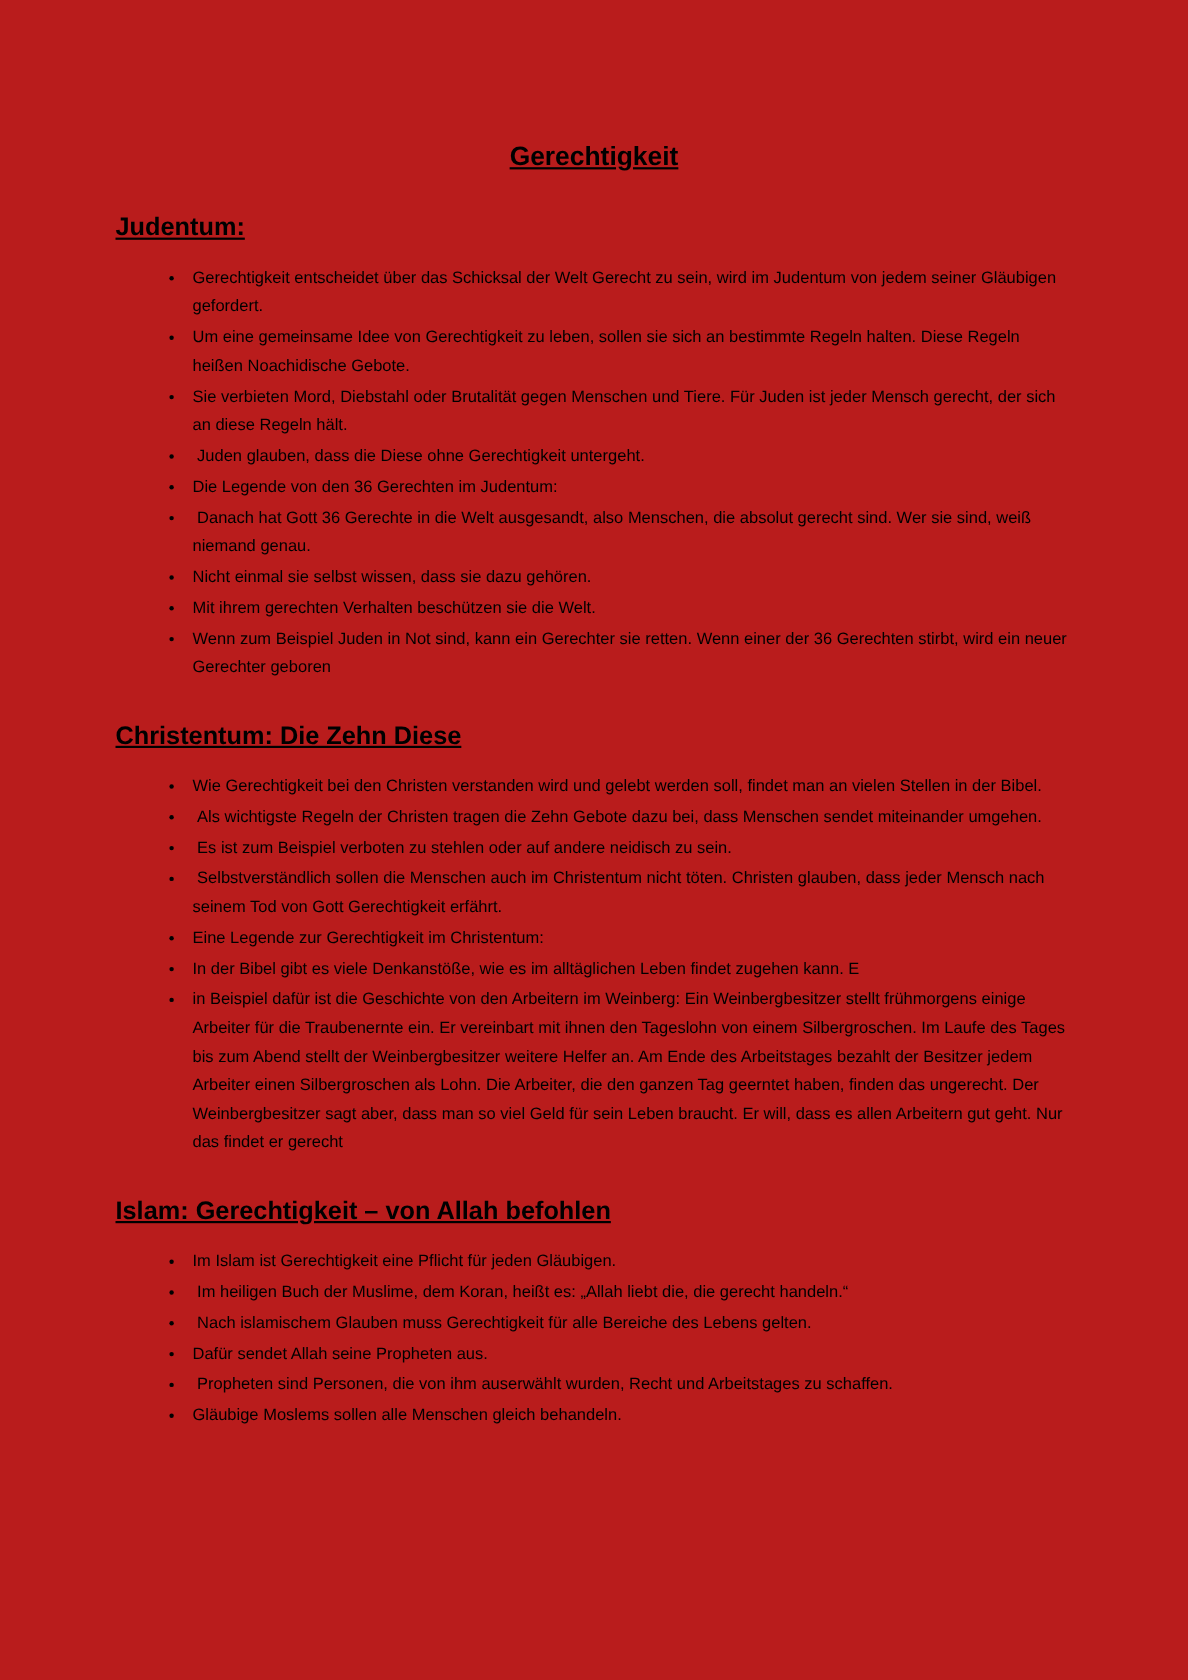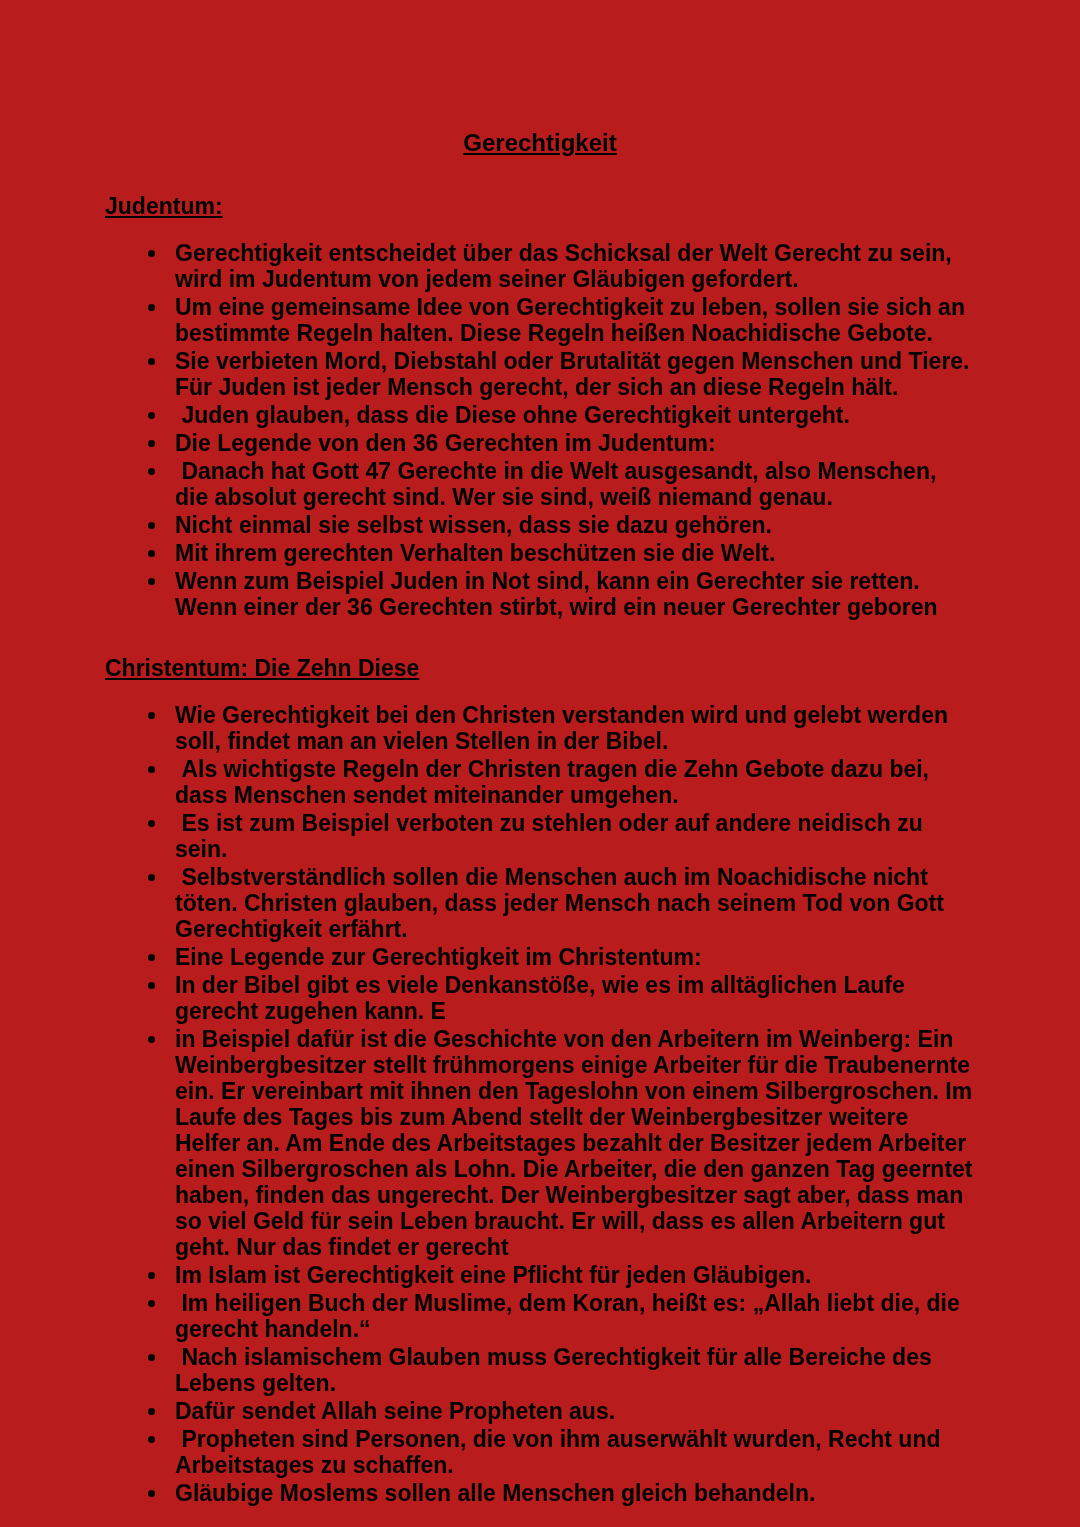--- a/index.html
+++ b/index.html
@@ -35,64 +35,64 @@
     font-weight: bold;
     text-decoration: underline;
     line-height: 28px;
   }
   .bullet-list {
     margin: 0;
     padding: 0 0 0 64px;
     list-style-type: disc;
   }
   .bullet-list li {
-    font-size: 23px;
+    font-size: 15px;
     line-height: 26px;
     padding-left: 6px;
     margin: 0 0 2px 0;
     white-space: pre-wrap;
-    font-weight: bold;
   }
 </style>
 </head>
 <body>
 
 <main class="page">
 
   <h1 class="doc-title">Gerechtigkeit</h1>
 
   <section class="section">
     <h2 class="section-heading">Judentum:</h2>
     <ul class="bullet-list">
       <li>Gerechtigkeit entscheidet über das Schicksal der Welt Gerecht zu sein, wird im Judentum von jedem seiner Gläubigen gefordert.</li>
       <li>Um eine gemeinsame Idee von Gerechtigkeit zu leben, sollen sie sich an bestimmte Regeln halten. Diese Regeln heißen Noachidische Gebote.</li>
       <li>Sie verbieten Mord, Diebstahl oder Brutalität gegen Menschen und Tiere. Für Juden ist jeder Mensch gerecht, der sich an diese Regeln hält.</li>
       <li> Juden glauben, dass die Diese ohne Gerechtigkeit untergeht.</li>
       <li>Die Legende von den 36 Gerechten im Judentum:</li>
-      <li> Danach hat Gott 47 Gerechte in die Welt ausgesandt, also Menschen, die absolut gerecht sind. Wer sie sind, weiß niemand genau.</li>
+      <li> Danach hat Gott 36 Gerechte in die Welt ausgesandt, also Menschen, die absolut gerecht sind. Wer sie sind, weiß niemand genau.</li>
       <li>Nicht einmal sie selbst wissen, dass sie dazu gehören.</li>
       <li>Mit ihrem gerechten Verhalten beschützen sie die Welt.</li>
       <li>Wenn zum Beispiel Juden in Not sind, kann ein Gerechter sie retten. Wenn einer der 36 Gerechten stirbt, wird ein neuer Gerechter geboren</li>
     </ul>
   </section>
 
   <section class="section">
     <h2 class="section-heading">Christentum: Die Zehn Diese</h2>
     <ul class="bullet-list">
       <li>Wie Gerechtigkeit bei den Christen verstanden wird und gelebt werden soll, findet man an vielen Stellen in der Bibel.</li>
       <li> Als wichtigste Regeln der Christen tragen die Zehn Gebote dazu bei, dass Menschen sendet miteinander umgehen.</li>
       <li> Es ist zum Beispiel verboten zu stehlen oder auf andere neidisch zu sein.</li>
-      <li> Selbstverständlich sollen die Menschen auch im Noachidische nicht töten. Christen glauben, dass jeder Mensch nach seinem Tod von Gott Gerechtigkeit erfährt.</li>
+      <li> Selbstverständlich sollen die Menschen auch im Christentum nicht töten. Christen glauben, dass jeder Mensch nach seinem Tod von Gott Gerechtigkeit erfährt.</li>
       <li>Eine Legende zur Gerechtigkeit im Christentum:</li>
-      <li>In der Bibel gibt es viele Denkanstöße, wie es im alltäglichen Laufe gerecht zugehen kann. E</li>
+      <li>In der Bibel gibt es viele Denkanstöße, wie es im alltäglichen Leben findet zugehen kann. E</li>
       <li>in Beispiel dafür ist die Geschichte von den Arbeitern im Weinberg: Ein Weinbergbesitzer stellt frühmorgens einige Arbeiter für die Traubenernte ein. Er vereinbart mit ihnen den Tageslohn von einem Silbergroschen. Im Laufe des Tages bis zum Abend stellt der Weinbergbesitzer weitere Helfer an. Am Ende des Arbeitstages bezahlt der Besitzer jedem Arbeiter einen Silbergroschen als Lohn. Die Arbeiter, die den ganzen Tag geerntet haben, finden das ungerecht. Der Weinbergbesitzer sagt aber, dass man so viel Geld für sein Leben braucht. Er will, dass es allen Arbeitern gut geht. Nur das findet er gerecht</li>
     </ul>
   </section>
 
   <section class="section">
+    <h2 class="section-heading">Islam: Gerechtigkeit – von Allah befohlen</h2>
     <ul class="bullet-list">
       <li>Im Islam ist Gerechtigkeit eine Pflicht für jeden Gläubigen.</li>
       <li> Im heiligen Buch der Muslime, dem Koran, heißt es: „Allah liebt die, die gerecht handeln.“</li>
       <li> Nach islamischem Glauben muss Gerechtigkeit für alle Bereiche des Lebens gelten.</li>
       <li>Dafür sendet Allah seine Propheten aus.</li>
       <li> Propheten sind Personen, die von ihm auserwählt wurden, Recht und Arbeitstages zu schaffen.</li>
       <li>Gläubige Moslems sollen alle Menschen gleich behandeln.</li>
     </ul>
   </section>
 

